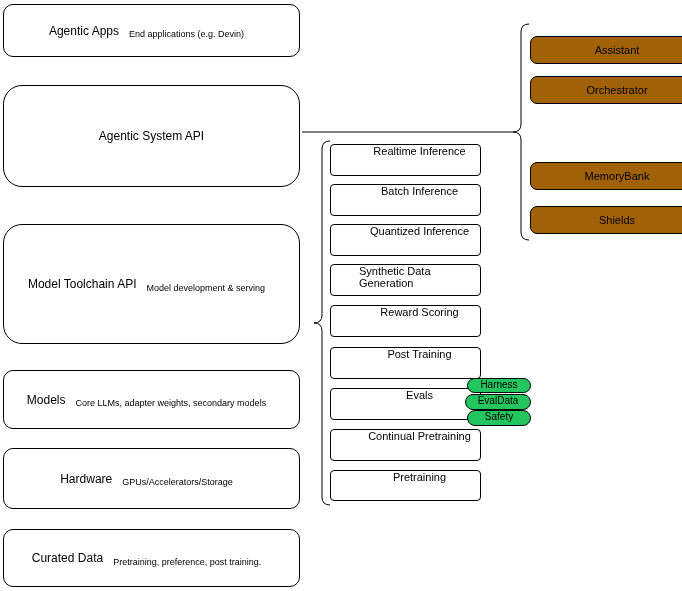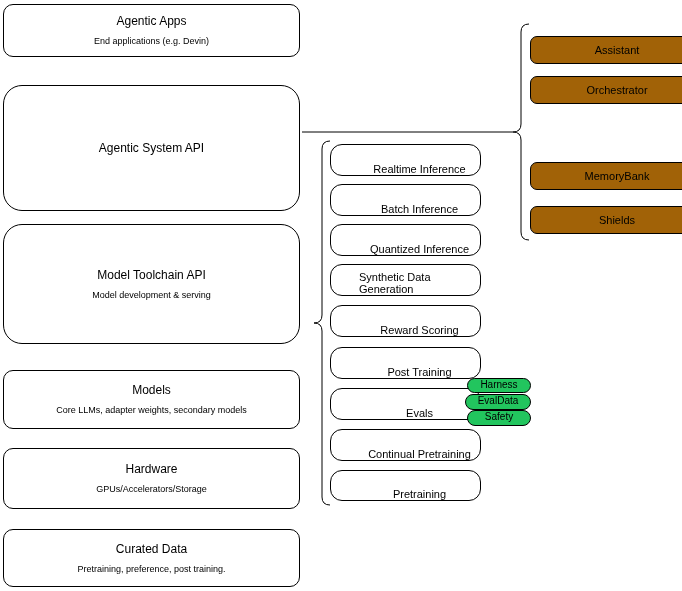--- a/index.html
+++ b/index.html
@@ -18,42 +18,42 @@
   
   .lbox {
     position: absolute;
     left: 3px;
     width: 297px;
     box-sizing: border-box;
     border: 1px solid #000000;
     border-radius: 10px;
     background: #ffffff;
     display: flex;
-    flex-direction: column;
+    flex-direction: row;
     align-items: center;
     justify-content: center;
     text-align: center;
     z-index: 2;
   }
   .lbox.r20 { border-radius: 19px; }
   .lbox .t { font-size: 12px; line-height: 14px; }
   .lbox .s { font-size: 9px; line-height: 11px; margin-top: 8px; padding: 0 10px; }
 
   
   .mbox {
     position: absolute;
     left: 330px;
     width: 151px;
     height: 32px;
     box-sizing: border-box;
     border: 1px solid #000000;
-    border-radius: 12px;
+    border-radius: 4px;
     background: #ffffff;
     display: flex;
-    align-items: flex-end;
+    align-items: flex-start;
     justify-content: center;
     font-size: 11px;
     z-index: 2;
     padding-left: 28px;
   }
 
   
   .rbox {
     position: absolute;
     left: 530px;
@@ -93,21 +93,21 @@
     <path d="M302,132 L513,132"></path>
     <path d="M529,24 Q521,24 521,32 L521,124 Q521,132 513,132 Q521,132 521,140 L521,232 Q521,240 529,240"></path>
     <path d="M330,141 Q322,141 322,149 L322,315 Q322,323 314,323 Q322,323 322,331 L322,497 Q322,505 330,505"></path>
   </svg>
 
   <div class="lbox" style="top:4px;height:53px">
     <div class="t">Agentic Apps</div>
     <div class="s">End applications (e.g. Devin)</div>
   </div>
 
-  <div class="lbox r20" style="top:85px;height:126px">
+  <div class="lbox r20" style="top:85px;height:102px">
     <div class="t">Agentic System API</div>
   </div>
 
   <div class="lbox r20" style="top:224px;height:120px">
     <div class="t">Model Toolchain API</div>
     <div class="s">Model development &amp; serving</div>
   </div>
 
   <div class="lbox" style="top:448px;height:61px">
     <div class="t">Hardware</div>

